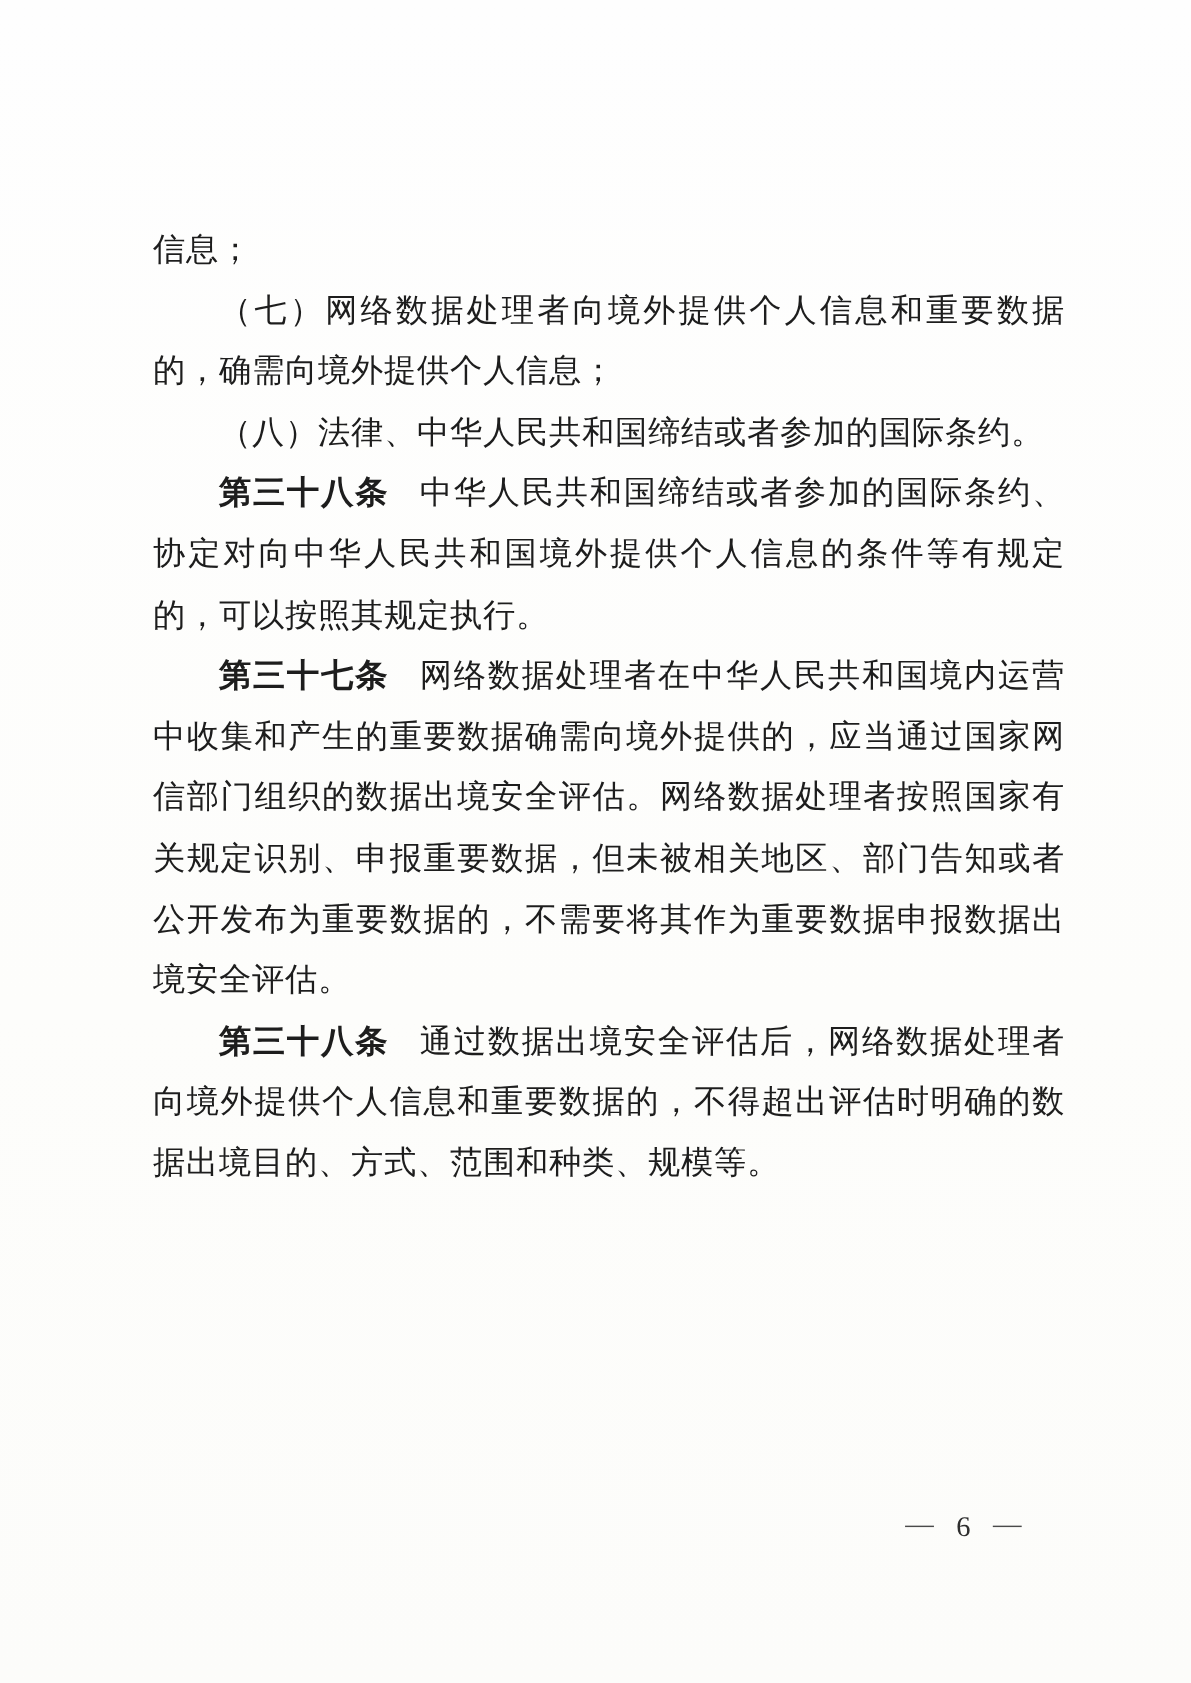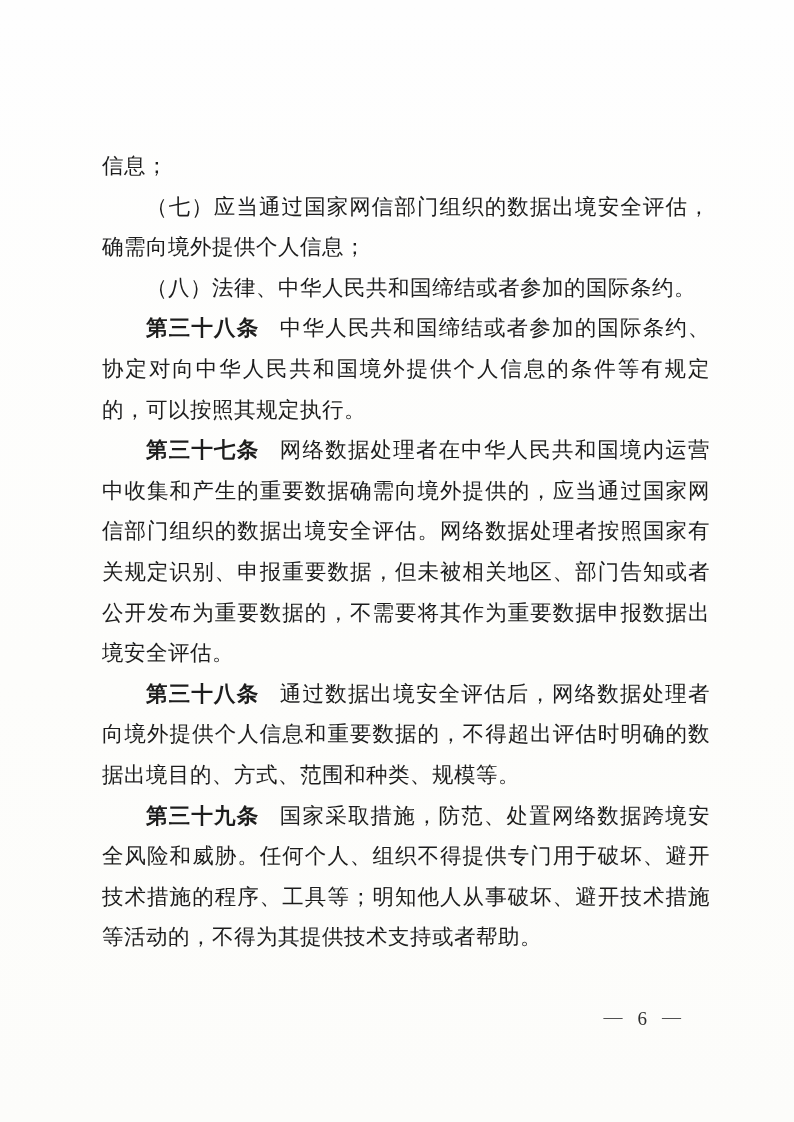--- a/index.html
+++ b/index.html
@@ -62,28 +62,27 @@
   }
 </style>
 </head>
 <body>
 
 <div class="doc-page">
   <div class="doc-body">
 
     <p class="continuation">信息；</p>
 
-    <p class="para">（七）应当通过国家网信部门组织的数据出境安全评估，确需向境外提供个人信息；</p>
+    <p class="para">（七）网络数据处理者向境外提供个人信息和重要数据的，确需向境外提供个人信息；</p>
 
     <p class="para">（八）法律、中华人民共和国缔结或者参加的国际条约。</p>
 
     <p class="para"><span class="art-label">第三十八条</span><span>中华人民共和国缔结或者参加的国际条约、协定对向中华人民共和国境外提供个人信息的条件等有规定的，可以按照其规定执行。</span></p>
 
     <p class="para"><span class="art-label">第三十七条</span><span>网络数据处理者在中华人民共和国境内运营中收集和产生的重要数据确需向境外提供的，应当通过国家网信部门组织的数据出境安全评估。网络数据处理者按照国家有关规定识别、申报重要数据，但未被相关地区、部门告知或者公开发布为重要数据的，不需要将其作为重要数据申报数据出境安全评估。</span></p>
 
     <p class="para"><span class="art-label">第三十八条</span><span>通过数据出境安全评估后，网络数据处理者向境外提供个人信息和重要数据的，不得超出评估时明确的数据出境目的、方式、范围和种类、规模等。</span></p>
 
-    <p class="para"><span class="art-label">第三十九条</span><span>国家采取措施，防范、处置网络数据跨境安全风险和威胁。任何个人、组织不得提供专门用于破坏、避开技术措施的程序、工具等；明知他人从事破坏、避开技术措施等活动的，不得为其提供技术支持或者帮助。</span></p>
 
   </div>
 
   <div class="page-footer"><span class="dash">—</span><span class="num">6</span><span class="dash">—</span></div>
 </div>
 
 </body></html>

